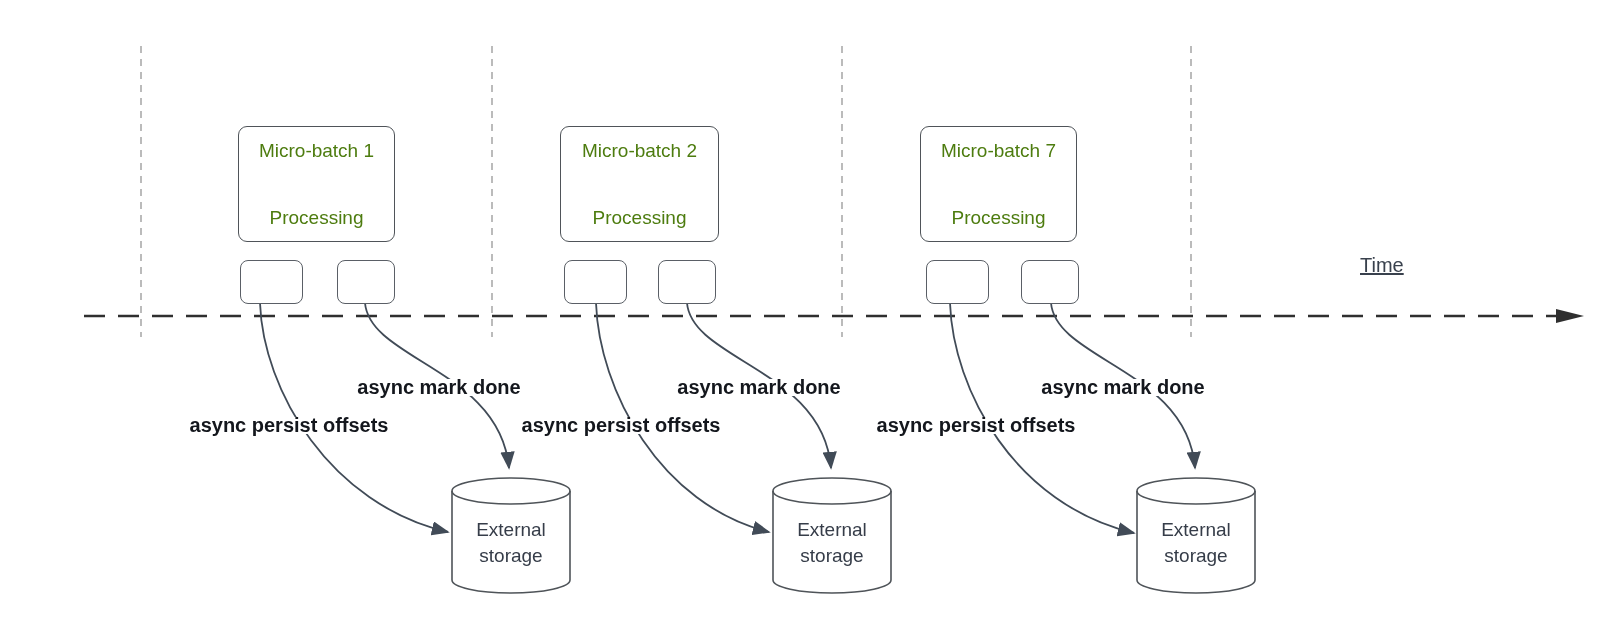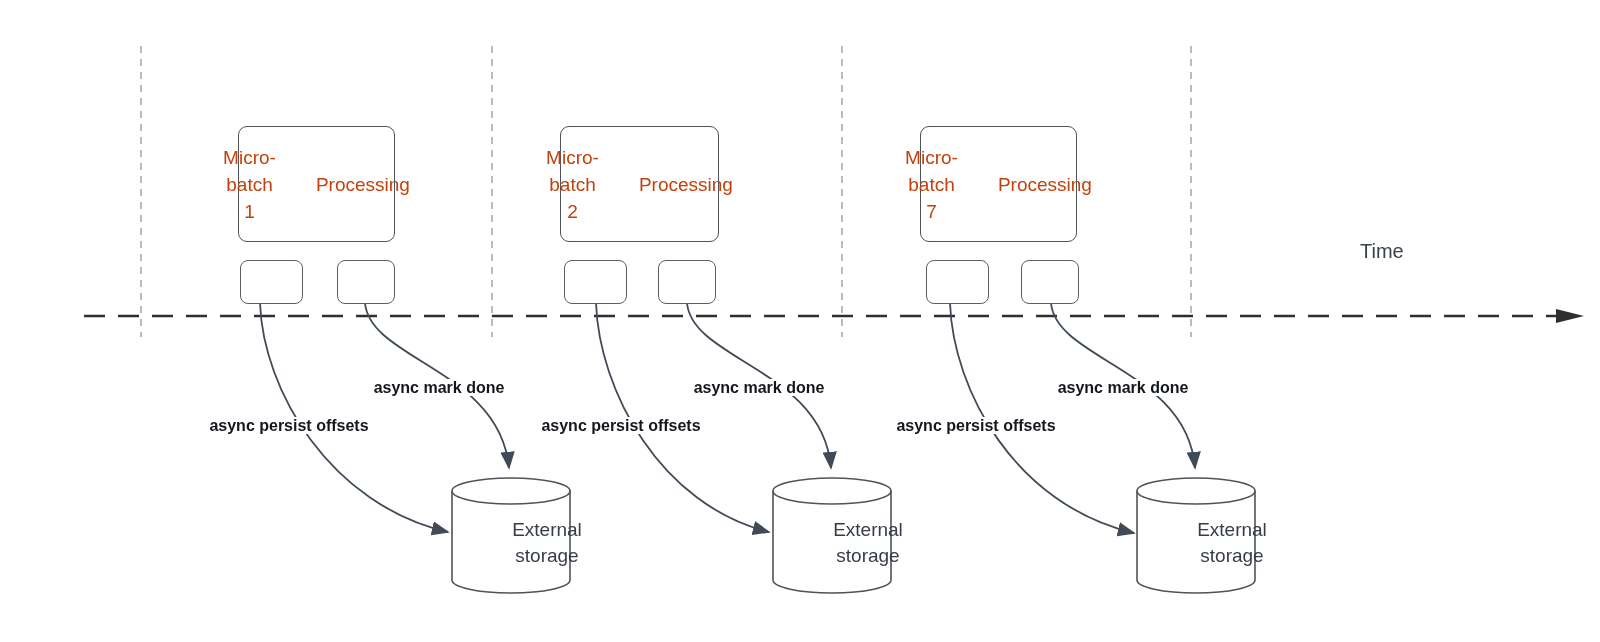--- a/index.html
+++ b/index.html
@@ -9,43 +9,43 @@
     background:#ffffff;
     font-family:"Liberation Sans", sans-serif;
     overflow:hidden;
   }
   .layer{position:absolute;left:0;top:0;}
   .main-box{
     position:absolute;
     border:1.6px solid #4f5459;
     border-radius:9px;
     background:#ffffff;
-    display:flex;flex-direction:row;align-items:center;justify-content:center;
-    color:#c2410c;font-size:19px;line-height:27px;text-align:center;gap:40px;
+    display:flex;flex-direction:column;align-items:center;justify-content:center;
+    color:#4d7c0f;font-size:19px;line-height:27px;text-align:center;gap:40px;
   }
   .small-box{
     position:absolute;
     border:1.6px solid #5a5f66;
     border-radius:8px;
     background:#ffffff;
   }
   .edge-label{
     position:absolute;
     transform:translateX(-50%);
     white-space:nowrap;
     background:#ffffff;
     padding:0 3px;
     color:#14171d;
-    font-size:16px;font-weight:700;line-height:17px;
+    font-size:20px;font-weight:700;line-height:17px;
   }
   .storage-label{
     position:absolute;
     width:118px;
     text-align:center;
-    color:#363d49;font-size:19px;line-height:26px;margin-left:36px;
+    color:#363d49;font-size:19px;line-height:26px;
   }
   .time-label{
     position:absolute;
     color:#39414d;font-size:20px;line-height:22px;
     white-space:nowrap;
   }
 </style>
 </head>
 <body>
 
@@ -121,15 +121,15 @@
   </div>
   <div class="small-box" style="left:926px;top:260px;width:61px;height:42px;"></div>
   <div class="small-box" style="left:1021px;top:260px;width:56px;height:42px;"></div>
   <div class="edge-label" style="left:976px;top:417px;">async persist offsets</div>
   <div class="edge-label" style="left:1123px;top:379px;">async mark done</div>
   <div class="storage-label" style="left:1137px;top:517px;">
     <div>External</div>
     <div>storage</div>
   </div>
 
-  <div class="time-label" style="left:1360px;top:240px;">Time</div>
+  <div class="time-label" style="left:1360px;top:254px;text-decoration:underline;">Time</div>
 
 </div>
 
 </body></html>

